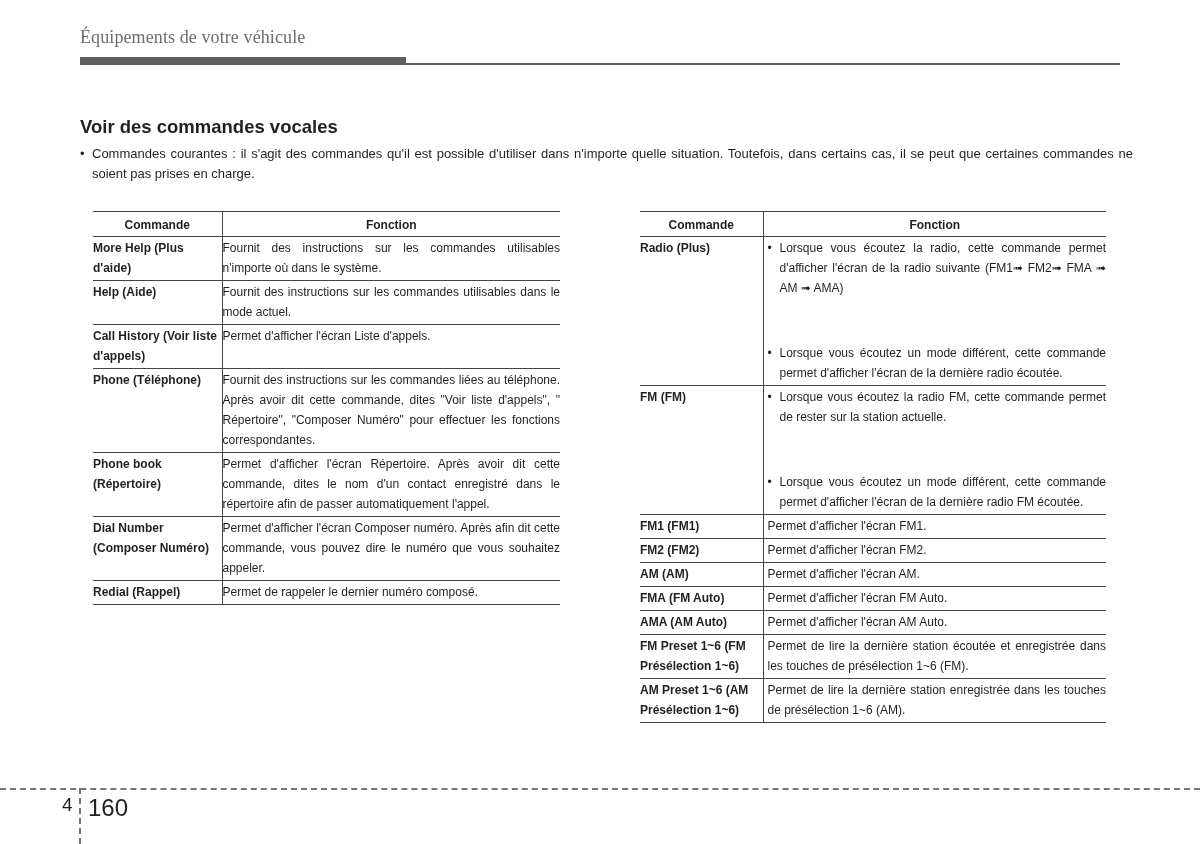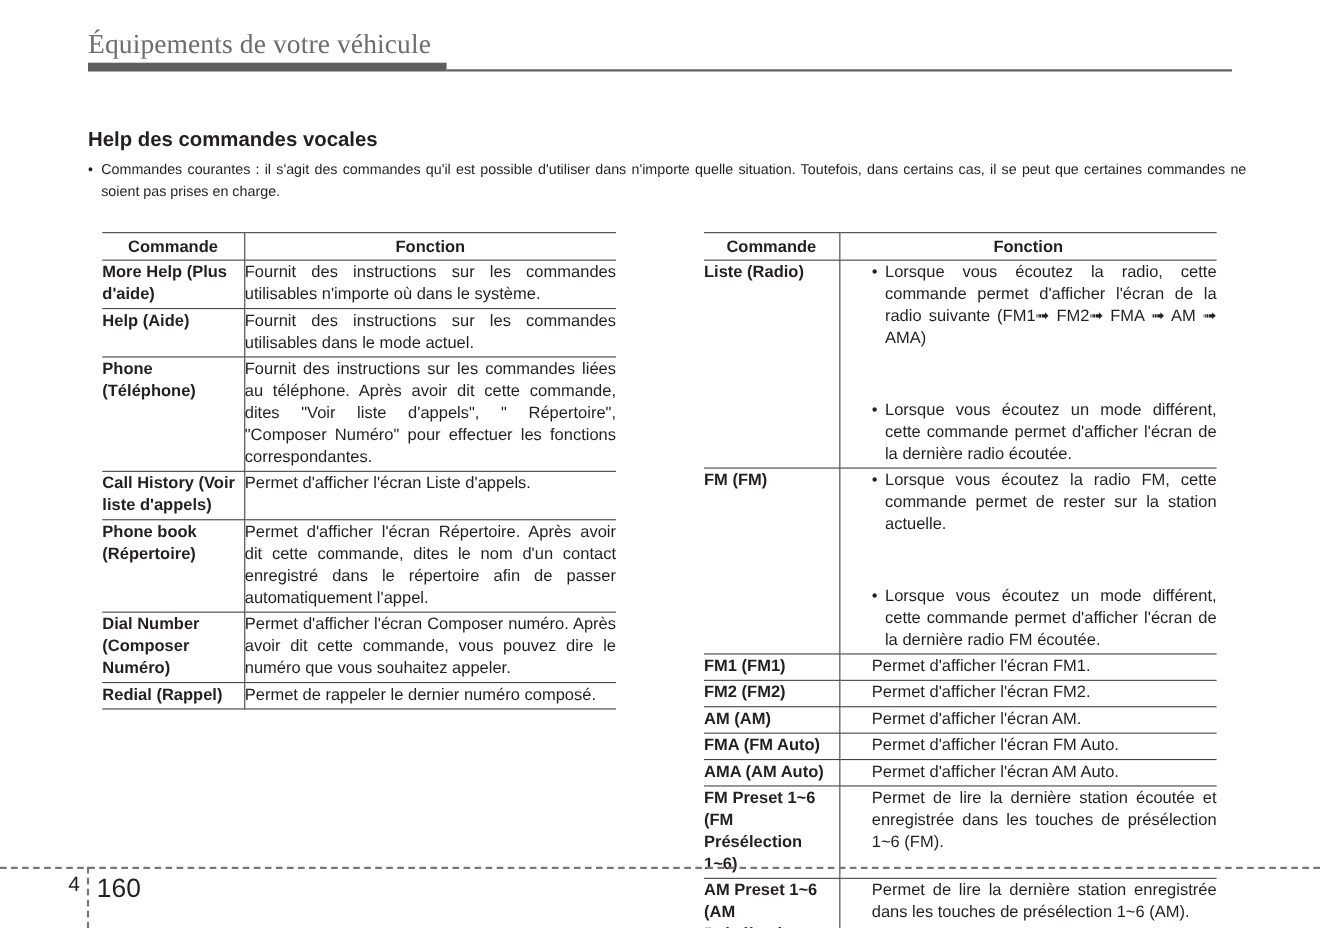--- a/index.html
+++ b/index.html
@@ -1,55 +1,55 @@
 <!DOCTYPE html>
 <html><head>
 <meta charset="utf-8">
 <style>
   html, body { margin:0; padding:0; background:#ffffff; }
   body { width:1200px; height:844px; position:relative; overflow:hidden; color:#231f20;
          font-family:"Liberation Sans", sans-serif; }
   .chapter-title { position:absolute; left:80px; top:27px; font-family:"Liberation Serif", serif;
-         font-size:25px; color:#6d6d6d; letter-spacing:0.1px; }
+         font-size:18px; color:#6d6d6d; letter-spacing:0.1px; }
   .title-bar-thick { position:absolute; left:80px; top:57px; width:326px; height:8px; background:#5f5f5f; }
   .title-bar-thin { position:absolute; left:406px; top:63px; width:714px; height:2px; background:#5f5f5f; }
   .section-heading { position:absolute; left:80px; top:116px; font-size:18.5px; font-weight:bold; color:#231f20; }
   .intro { position:absolute; left:80px; top:144px; width:1041px; font-size:13px; line-height:20px;
            text-align:justify; text-align-last:left; padding-left:12px; text-indent:-12px; }
   .intro .bullet { display:inline-block; width:12px; text-indent:0; }
 
-  table.cmd { position:absolute; border-collapse:collapse; font-size:15px; line-height:20px; }
+  table.cmd { position:absolute; border-collapse:collapse; font-size:12px; line-height:20px; }
   table.cmd th { font-weight:bold; text-align:center; padding:2px 6px 1px 6px; height:21px;
                  border-top:1.5px solid #444; border-bottom:1.5px solid #444; }
   table.cmd td { vertical-align:top; padding:1px 0 2px 0; border-bottom:1.5px solid #444; }
   table.cmd td.c1 { padding-right:4px;font-weight:bold; }
   table.cmd td.c2 { padding-left:0; text-align:justify; text-align-last:left; }
   table.cmd th.c1, table.cmd td.c1 { border-right:1.5px solid #444; }
   table.left { left:93px; top:211px; width:467px; }
   table.left col.k { width:129px; }
   table.right { left:640px; top:211px; width:466px; }
   table.right col.k { width:123px; }
-  table.right td.c2 { padding-left:29px; }
+  table.right td.c2 { padding-left:4px; }
   .bul { display:block; padding-left:12px; text-indent:-12px; margin-bottom:5px; }
   .bul:last-child { margin-bottom:0;margin-top:45px; }
   .bul .dot { display:inline-block; width:12px; text-indent:0; }
 
   .footer-dash { position:absolute; left:0; top:788px; width:1200px; height:0; border-top:2px dashed #777; }
   .footer-vdash { position:absolute; left:79px; top:788px; width:0; height:56px; border-left:2px dashed #777; }
   .page-chapter { position:absolute; left:62px; top:794px; font-size:19px; color:#231f20; }
   .page-number { position:absolute; left:88px; top:794px; font-size:24px; color:#231f20; }
 </style>
 </head>
 <body>
 
 <div class="chapter-title">Équipements de votre véhicule</div>
 <div class="title-bar-thick"></div>
 <div class="title-bar-thin"></div>
 
-<div class="section-heading">Help des commandes vocales</div>
+<div class="section-heading">Voir des commandes vocales</div>
 <div class="intro"><span class="bullet">•</span><span>Commandes courantes : il s'agit des commandes qu'il est possible d'utiliser dans n'importe quelle situation. Toutefois, dans certains cas, il se peut que certaines commandes ne soient pas prises en charge.</span></div>
 
 <table class="cmd left">
   <colgroup>
       <col class="k">
       <col>
     </colgroup>
   <thead>
     <tr>
       <th class="c1">Commande</th>
@@ -59,34 +59,34 @@
   <tbody>
     <tr>
       <td class="c1">More Help (Plus d'aide)</td>
       <td class="c2">Fournit des instructions sur les commandes utilisables n'importe où dans le système.</td>
     </tr>
     <tr>
       <td class="c1">Help (Aide)</td>
       <td class="c2">Fournit des instructions sur les commandes utilisables dans le mode actuel.</td>
     </tr>
     <tr>
+      <td class="c1">Call History (Voir liste d'appels)</td>
+      <td class="c2">Permet d'afficher l'écran Liste d'appels.</td>
+    </tr>
+    <tr>
       <td class="c1">Phone (Téléphone)</td>
       <td class="c2">Fournit des instructions sur les commandes liées au téléphone. Après avoir dit cette commande, dites "Voir liste d'appels", " Répertoire", "Composer Numéro" pour effectuer les fonctions correspondantes.</td>
-    </tr>
-    <tr>
-      <td class="c1">Call History (Voir liste d'appels)</td>
-      <td class="c2">Permet d'afficher l'écran Liste d'appels.</td>
     </tr>
     <tr>
       <td class="c1">Phone book (Répertoire)</td>
       <td class="c2">Permet d'afficher l'écran Répertoire. Après avoir dit cette commande, dites le nom d'un contact enregistré dans le répertoire afin de passer automatiquement l'appel.</td>
     </tr>
     <tr>
       <td class="c1">Dial Number (Composer Numéro)</td>
-      <td class="c2">Permet d'afficher l'écran Composer numéro. Après avoir dit cette commande, vous pouvez dire le numéro que vous souhaitez appeler.</td>
+      <td class="c2">Permet d'afficher l'écran Composer numéro. Après afin dit cette commande, vous pouvez dire le numéro que vous souhaitez appeler.</td>
     </tr>
     <tr>
       <td class="c1">Redial (Rappel)</td>
       <td class="c2">Permet de rappeler le dernier numéro composé.</td>
     </tr>
   </tbody>
 </table>
 
 <table class="cmd right">
   <colgroup>
@@ -94,21 +94,21 @@
       <col>
     </colgroup>
   <thead>
     <tr>
       <th class="c1">Commande</th>
       <th>Fonction</th>
     </tr>
   </thead>
   <tbody>
     <tr>
-      <td class="c1">Liste (Radio)</td>
+      <td class="c1">Radio (Plus)</td>
       <td class="c2">
         <span class="bul"><span class="dot">•</span><span>Lorsque vous écoutez la radio, cette commande permet d'afficher l'écran de la radio suivante (FM1➟ FM2➟ FMA ➟ AM ➟ AMA)</span></span>
         <span class="bul"><span class="dot">•</span><span>Lorsque vous écoutez un mode différent, cette commande permet d'afficher l'écran de la dernière radio écoutée.</span></span>
       </td>
     </tr>
     <tr>
       <td class="c1">FM (FM)</td>
       <td class="c2">
         <span class="bul"><span class="dot">•</span><span>Lorsque vous écoutez la radio FM, cette commande permet de rester sur la station actuelle.</span></span>
         <span class="bul"><span class="dot">•</span><span>Lorsque vous écoutez un mode différent, cette commande permet d'afficher l'écran de la dernière radio FM écoutée.</span></span>

